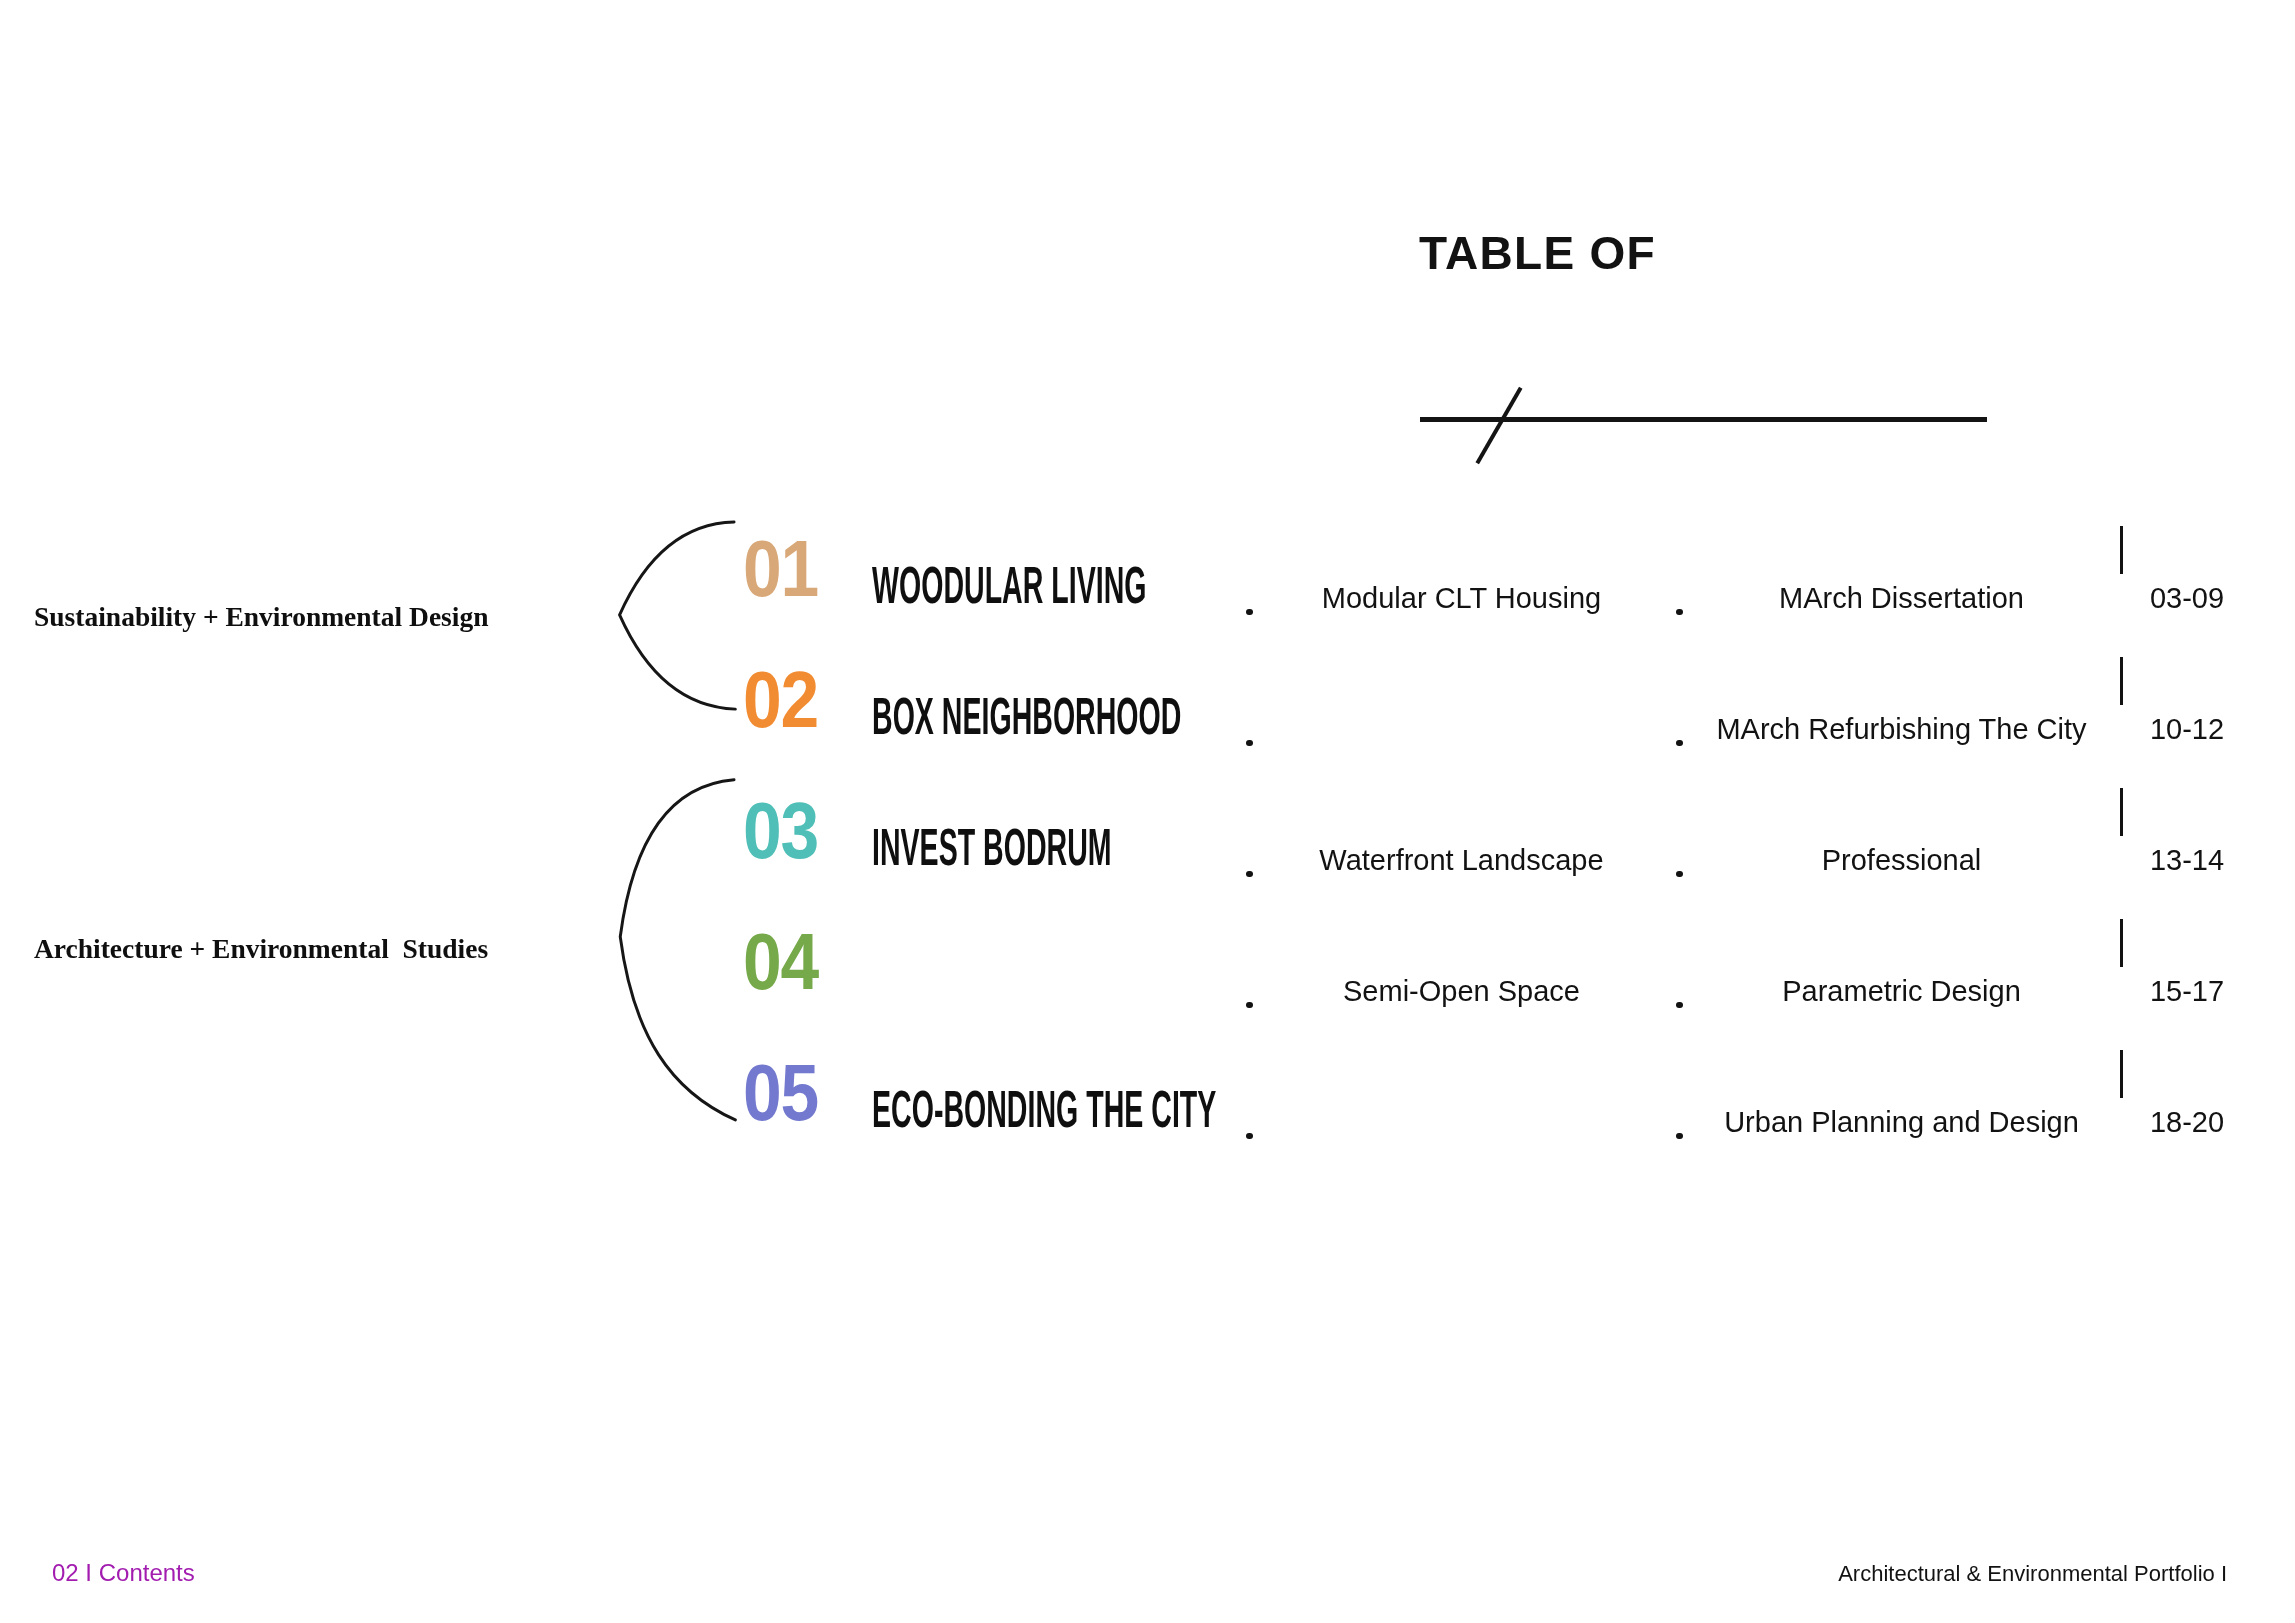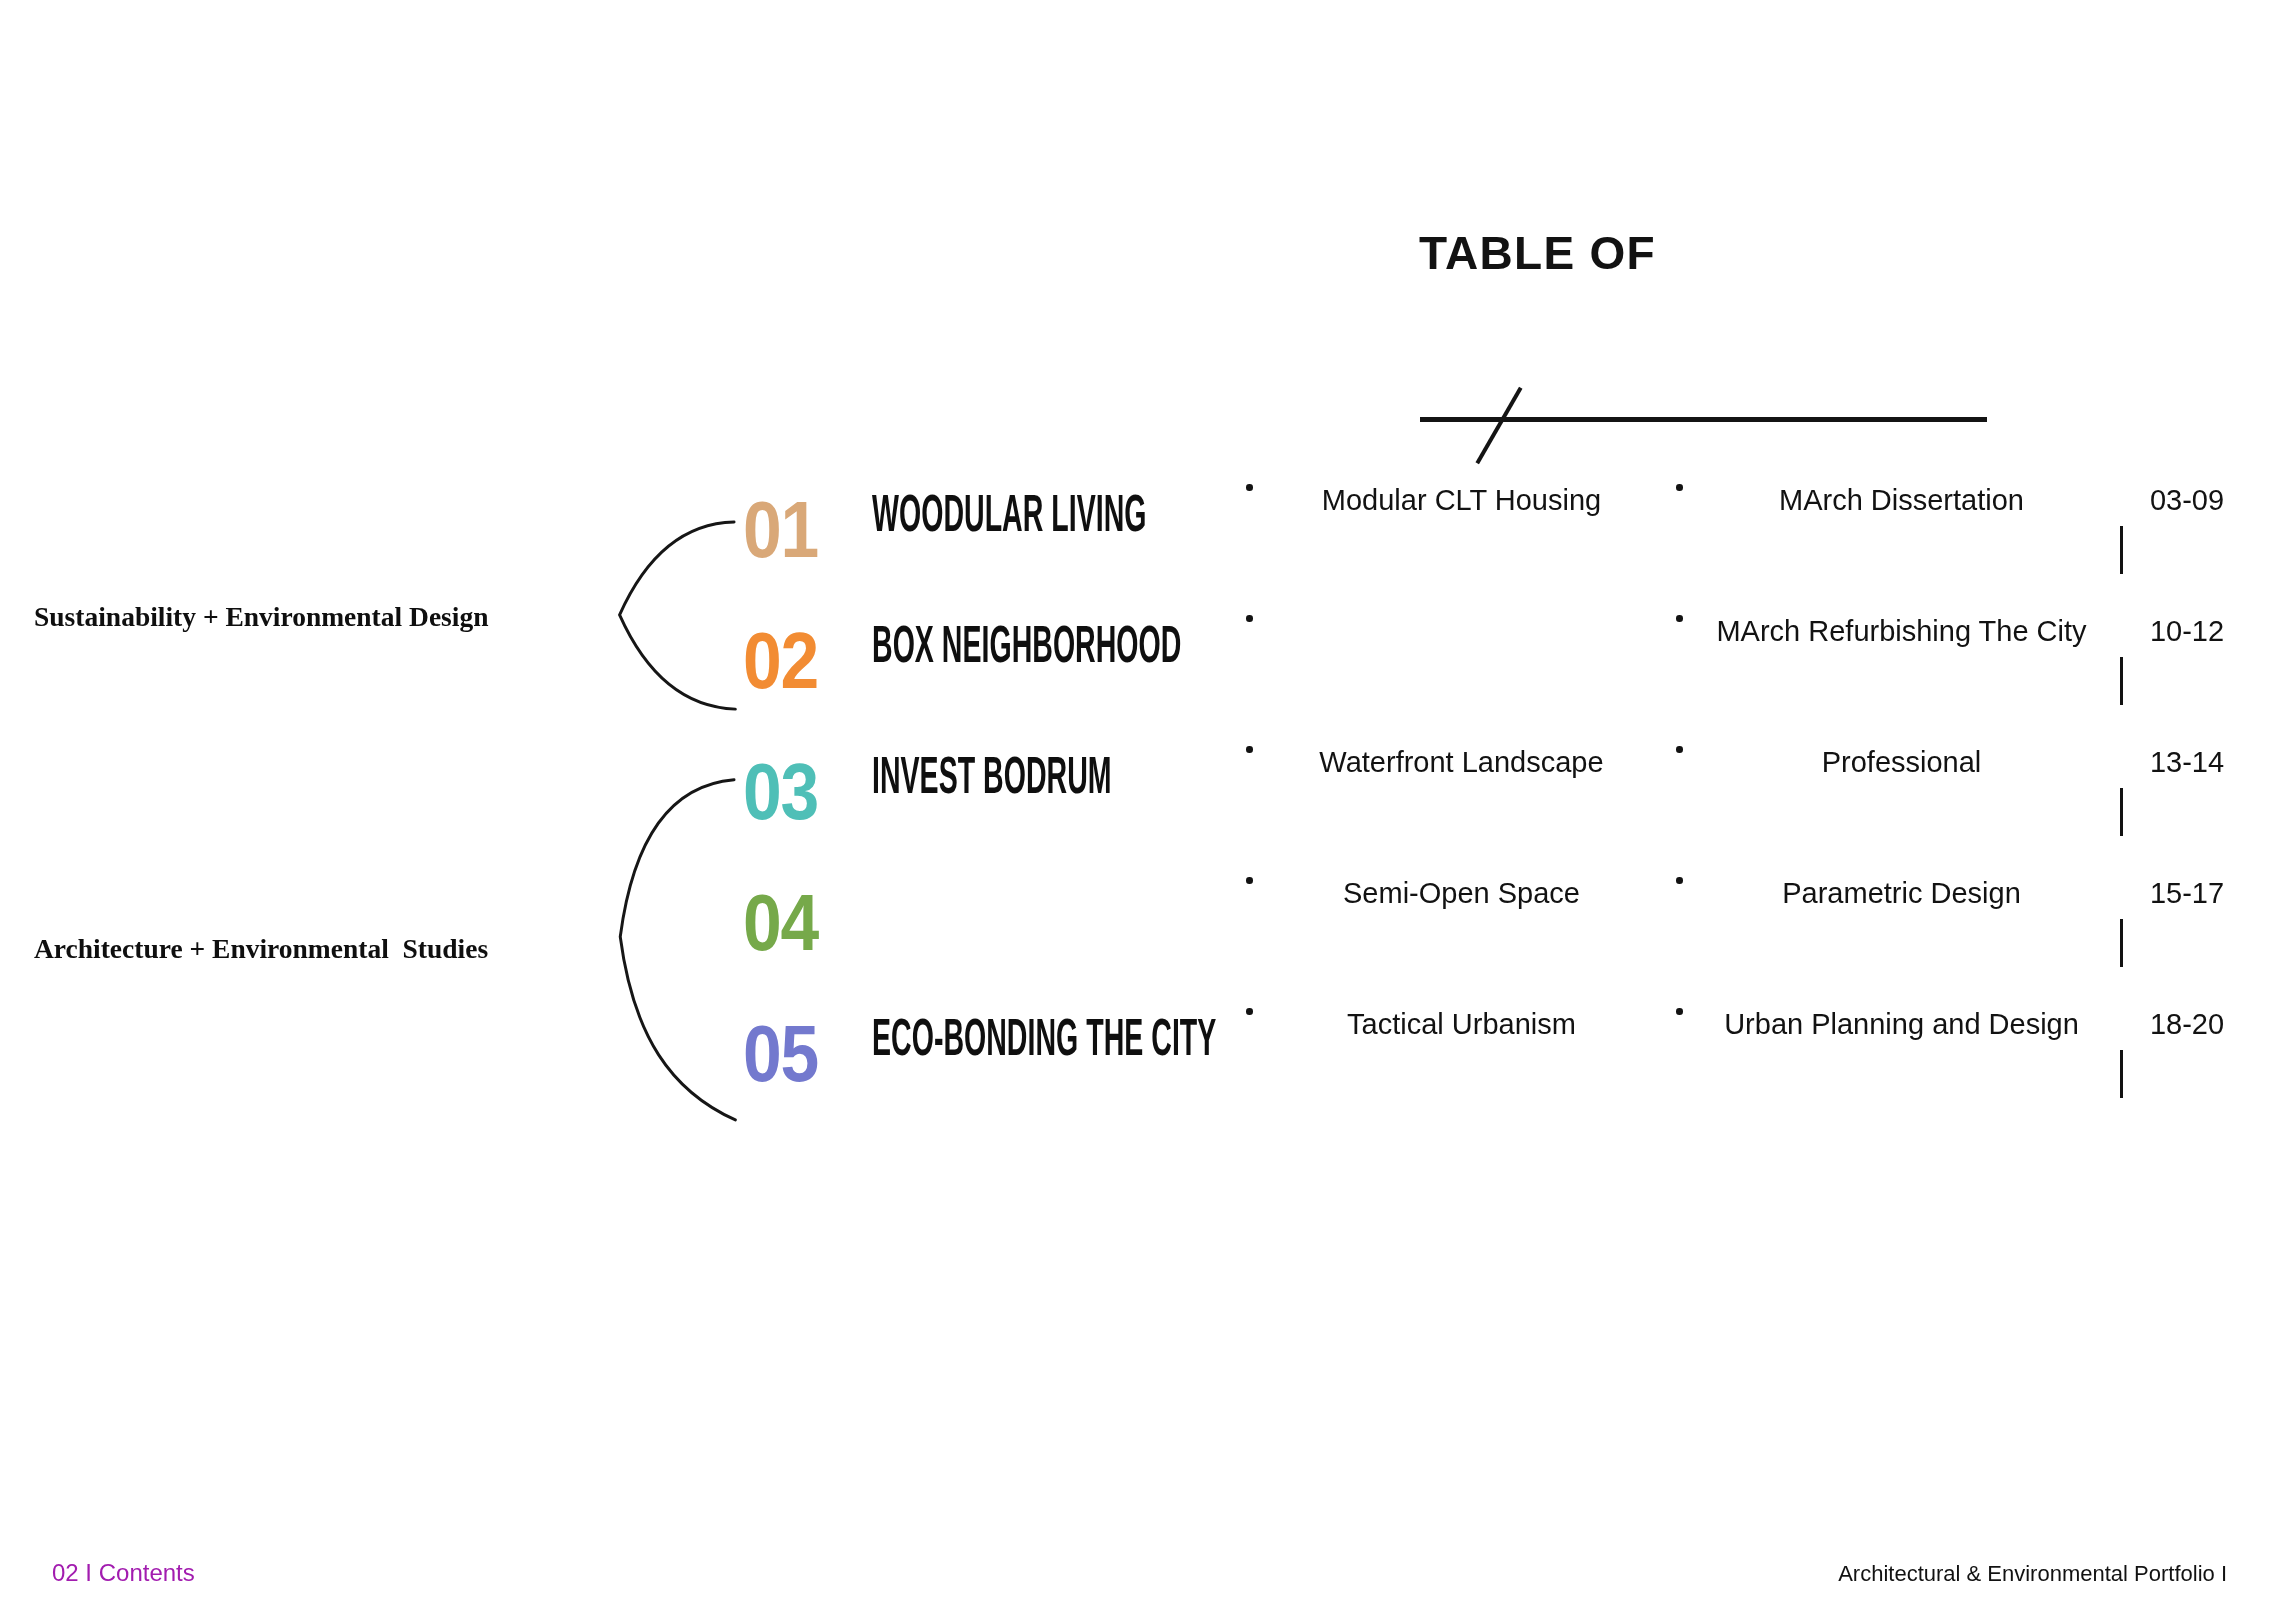--- a/index.html
+++ b/index.html
@@ -25,21 +25,21 @@
   
   .group-label{
     position:absolute;left:34px;width:589px;
     font-size:27.5px;font-weight:bold;line-height:39px;
     color:#0f0f0f;white-space:pre;font-family:Liberation Serif, serif;
   }
   .label-1{top:597px;}
   .label-2{top:921px;margin-top:8px;}
   
   .row{position:absolute;left:0;width:2295px;height:131px;}
-  .cell{position:absolute;top:0;height:100%;display:flex;align-items:flex-start;}
+  .cell{position:absolute;top:0;height:100%;display:flex;align-items:flex-end;}
   .num{left:743px;}
   .num span{
     font-size:80px;font-weight:bold;letter-spacing:-1.3px;
     transform:scaleX(0.87);transform-origin:0 50%;white-space:nowrap;
   }
   .title{left:872px;}
   .title span{
     font-size:51px;font-weight:bold;color:#0f0f0f;letter-spacing:0;
     transform:scaleX(0.56);transform-origin:0 50%;white-space:nowrap;
   }
@@ -150,21 +150,20 @@
   <section class="row" style="top:1008px">
     <div class="cell num">
         <span style="color: rgb(115, 121, 206);">05</span>
       </div>
     <div class="cell title">
         <span>ECO-BONDING THE CITY</span>
       </div>
     <div class="cell dotcell d1">
         <span class="dotmark"></span>
       </div>
-    <div class="cell mid">Tactical Urbanism</div>
     <div class="cell dotcell d2">
         <span class="dotmark"></span>
       </div>
     <div class="cell cat">Urban Planning and Design</div>
     <div class="pbar"></div>
     <div class="cell pages">18-20</div>
   </section>
 
   <div class="footer-left">02 I Contents</div>
   <div class="footer-right">Architectural &amp; Environmental Portfolio I</div>

